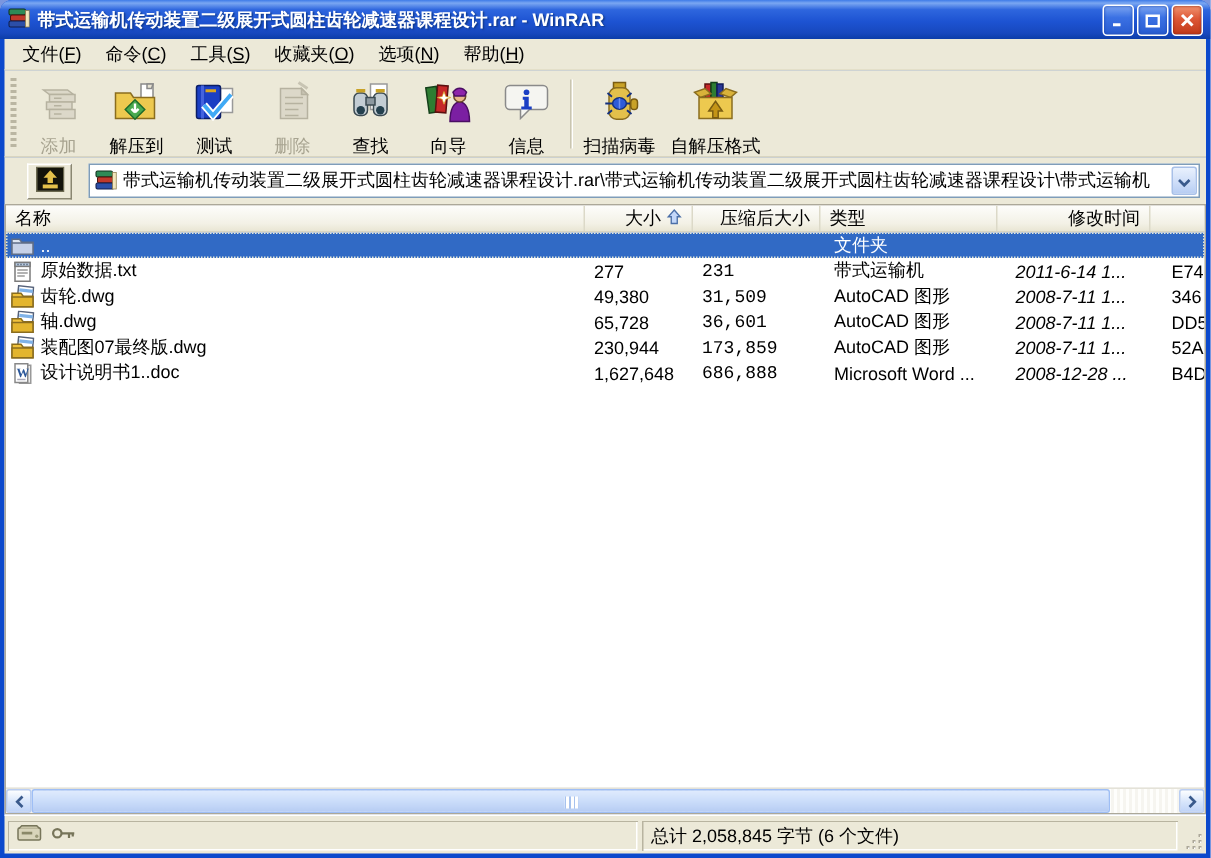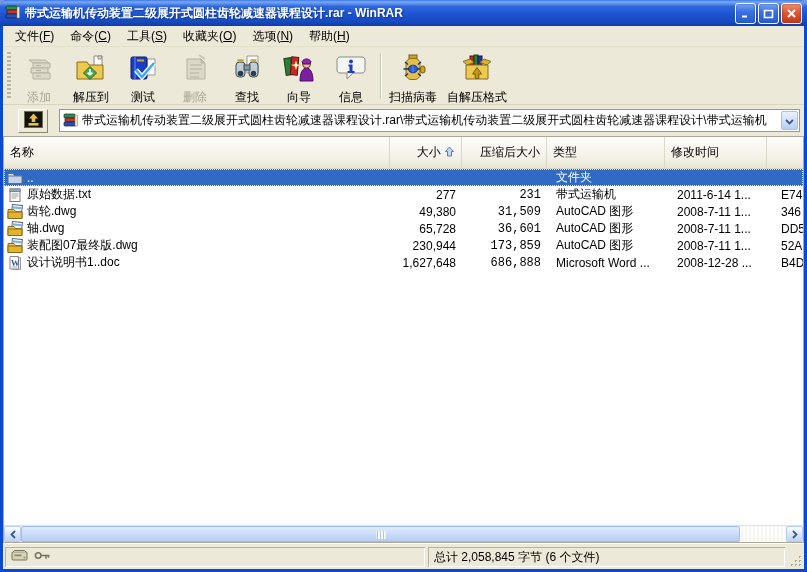--- a/index.html
+++ b/index.html
@@ -38,34 +38,34 @@
   .upbtn{width:30px;height:24px;margin:0 3px;background:#ECE9D8;border:1px solid #fff;
     border-right-color:#8a8772;border-bottom-color:#8a8772;display:flex;align-items:center;justify-content:center;padding:0;}
   .combobox{flex:1;height:23px;background:#fff;border:1px solid #7F9DB9;display:flex;
     align-items:center;padding-left:3px;overflow:hidden;}
   .combo-text{flex:1;white-space:nowrap;overflow:hidden;padding-left:3px;}
   .combo-drop{width:17px;height:19px;margin:1px;border:1px solid #A8C0E8;border-radius:2px;
     background:linear-gradient(180deg,#E9F1FD 0%,#CCDCF8 60%,#B7CDF3 100%);
     display:flex;align-items:center;justify-content:center;padding:0;}
   
   .listwrap{flex:1;background:#fff;border:1px solid #ACA899;display:flex;flex-direction:column;overflow:hidden;}
-  .lheader{height:32px;display:flex;background:linear-gradient(180deg,#FDFDFB 0%,#F3F1E6 70%,#E9E6D4 100%);
+  .lheader{height:18px;display:flex;background:linear-gradient(180deg,#FDFDFB 0%,#F3F1E6 70%,#E9E6D4 100%);
     border-bottom:1px solid #D8D5C3;flex:none;}
   .hcell{display:flex;align-items:center;padding:0 6px;border-right:1px solid #DCD9C8;
     white-space:nowrap;overflow:hidden;}
   .hcell.right{justify-content:flex-end;}
   .c-name{width:386px;}.c-size{width:72px;}.c-packed{width:85px;font-family:Liberation Mono, monospace;}
-  .c-type{width:118px;}.c-modified{width:102px;}.c-crc{flex:1;min-width:0;}
+  .c-type{width:118px;}.c-modified{width:102px;justify-content:flex-end;}.c-crc{flex:1;min-width:0;}
   .rows{flex:1;overflow:hidden;}
   .row{height:17px;display:flex;align-items:center;white-space:nowrap;}
   .cell{padding:0 6px;overflow:hidden;white-space:nowrap;flex:none;}
   .cell.name{display:flex;align-items:center;gap:4px;padding-left:3px;}
-  .cell.num{text-align:right;}
+  .cell.num{}
   .cell.type{padding-left:9px;}
-  .cell.modified{padding-left:12px;}
+  .cell.modified{padding-left:12px;font-style:italic;}
   .cell.crc{padding-left:14px;flex:1;min-width:0;}
   .row.selected{background:#316AC5;color:#fff;outline:1px dotted #E9E9D8;outline-offset:-1px;}
   .ficon{width:16px;height:16px;flex:none;display:inline-flex;}
   
   .hscroll{height:17px;flex:none;display:flex;background:#F4F3EE;border-top:1px solid #E4E2D8;}
   .sbtn{width:17px;height:16px;padding:0;border:1px solid #B9CDF2;border-radius:2px;
     background:linear-gradient(180deg,#FDFEFF 0%,#D7E5FB 55%,#C0D4F7 100%);
     display:flex;align-items:center;justify-content:center;}
   .strack{flex:1;position:relative;background:repeating-linear-gradient(90deg,#F6F5F0 0 2px,#FEFEFC 2px 4px);}
   .sthumb{position:absolute;left:0;top:0;width:94%;height:16px;border:1px solid #9EBEF5;border-radius:2px;

